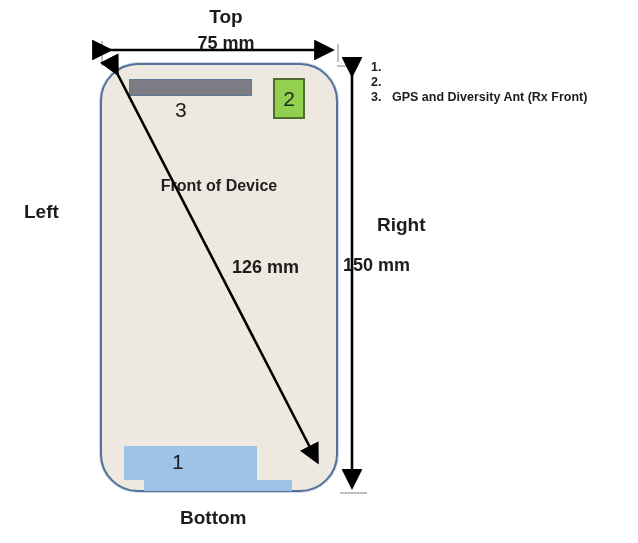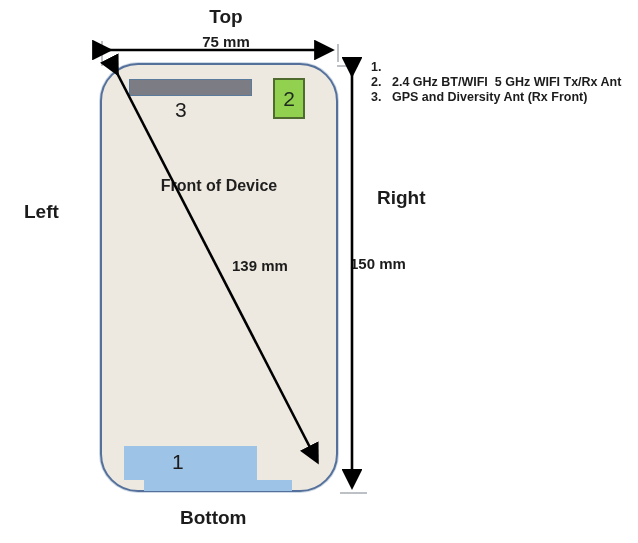--- a/index.html
+++ b/index.html
@@ -7,21 +7,21 @@
   body { font-family: "Liberation Sans", sans-serif; color: #1f1f1f; }
   .canvas {
     position: relative;
     width: 638px;
     height: 543px;
     background: #ffffff;
     overflow: hidden;
   }
   .lbl { position: absolute; font-weight: 700; color: #1c1c1c; white-space: nowrap; }
   .side-lbl { font-size: 19px; }
-  .dim-lbl { font-size: 15px; }
+  .dim-lbl { font-size: 18px; }
 
   
   .device {
     position: absolute;
     left: 100px; top: 63px;
     width: 238px; height: 429px;
     background: #EDE9E0;
     border: 2px solid #55719B;
     border-radius: 38px;
     box-shadow: 0 0 0 1px rgba(165,185,210,0.55);
@@ -87,49 +87,48 @@
   }
 </style>
 </head>
 <body>
 
 <div class="canvas">
 
   <div class="lbl side-lbl" style="left:195px; top:6px; width:62px; text-align:center;">Top</div>
   <div class="lbl dim-lbl" style="left:195px; top:33px; width:62px; text-align:center;">75 mm</div>
   <div class="lbl side-lbl" style="left:24px; top:201px;">Left</div>
-  <div class="lbl side-lbl" style="left:377px; top:187px;">Right</div>
+  <div class="lbl side-lbl" style="left:377px; top:214px;">Right</div>
   <div class="lbl side-lbl" style="left:180px; top:507px; width:125px; text-align:left;">Bottom</div>
-  <div class="lbl dim-lbl" style="left:350px; top:255px;">150 mm</div>
+  <div class="lbl dim-lbl" style="left:343px; top:255px;">150 mm</div>
 
   <div class="device">
 
     <div class="ant3"></div>
     <div class="marker" style="left:73px; top:33px;">3</div>
 
     <div class="ant2">
       <span>2</span>
     </div>
 
     <div class="front-lbl">Front of Device</div>
 
-    <div class="lbl dim-lbl" style="left:130px; top:192px;">139 mm</div>
+    <div class="lbl dim-lbl" style="left:130px; top:192px;">126 mm</div>
 
     <div class="ant1-main"></div>
     <div class="ant1-strip"></div>
     <div class="marker" style="left:70px; top:385px;">1</div>
   </div>
 
   <div class="legend">
     <div class="legend-item">
       <span class="legend-num">1.</span>
     </div>
     <div class="legend-item">
       <span class="legend-num">2.</span>
-      <span class="legend-lines">2.4 GHz BT/WIFI  5 GHz WIFI Tx/Rx Ant</span>
     </div>
     <div class="legend-item">
       <span class="legend-num">3.</span>
       <span class="legend-lines">GPS and Diversity Ant (Rx Front)</span>
     </div>
   </div>
 
   <svg class="overlay" viewBox="0 0 638 543" xmlns="http://www.w3.org/2000/svg">
     <defs>
       <marker id="ah" markerWidth="8" markerHeight="8" refX="6.5" refY="4" orient="auto" markerUnits="strokeWidth">

